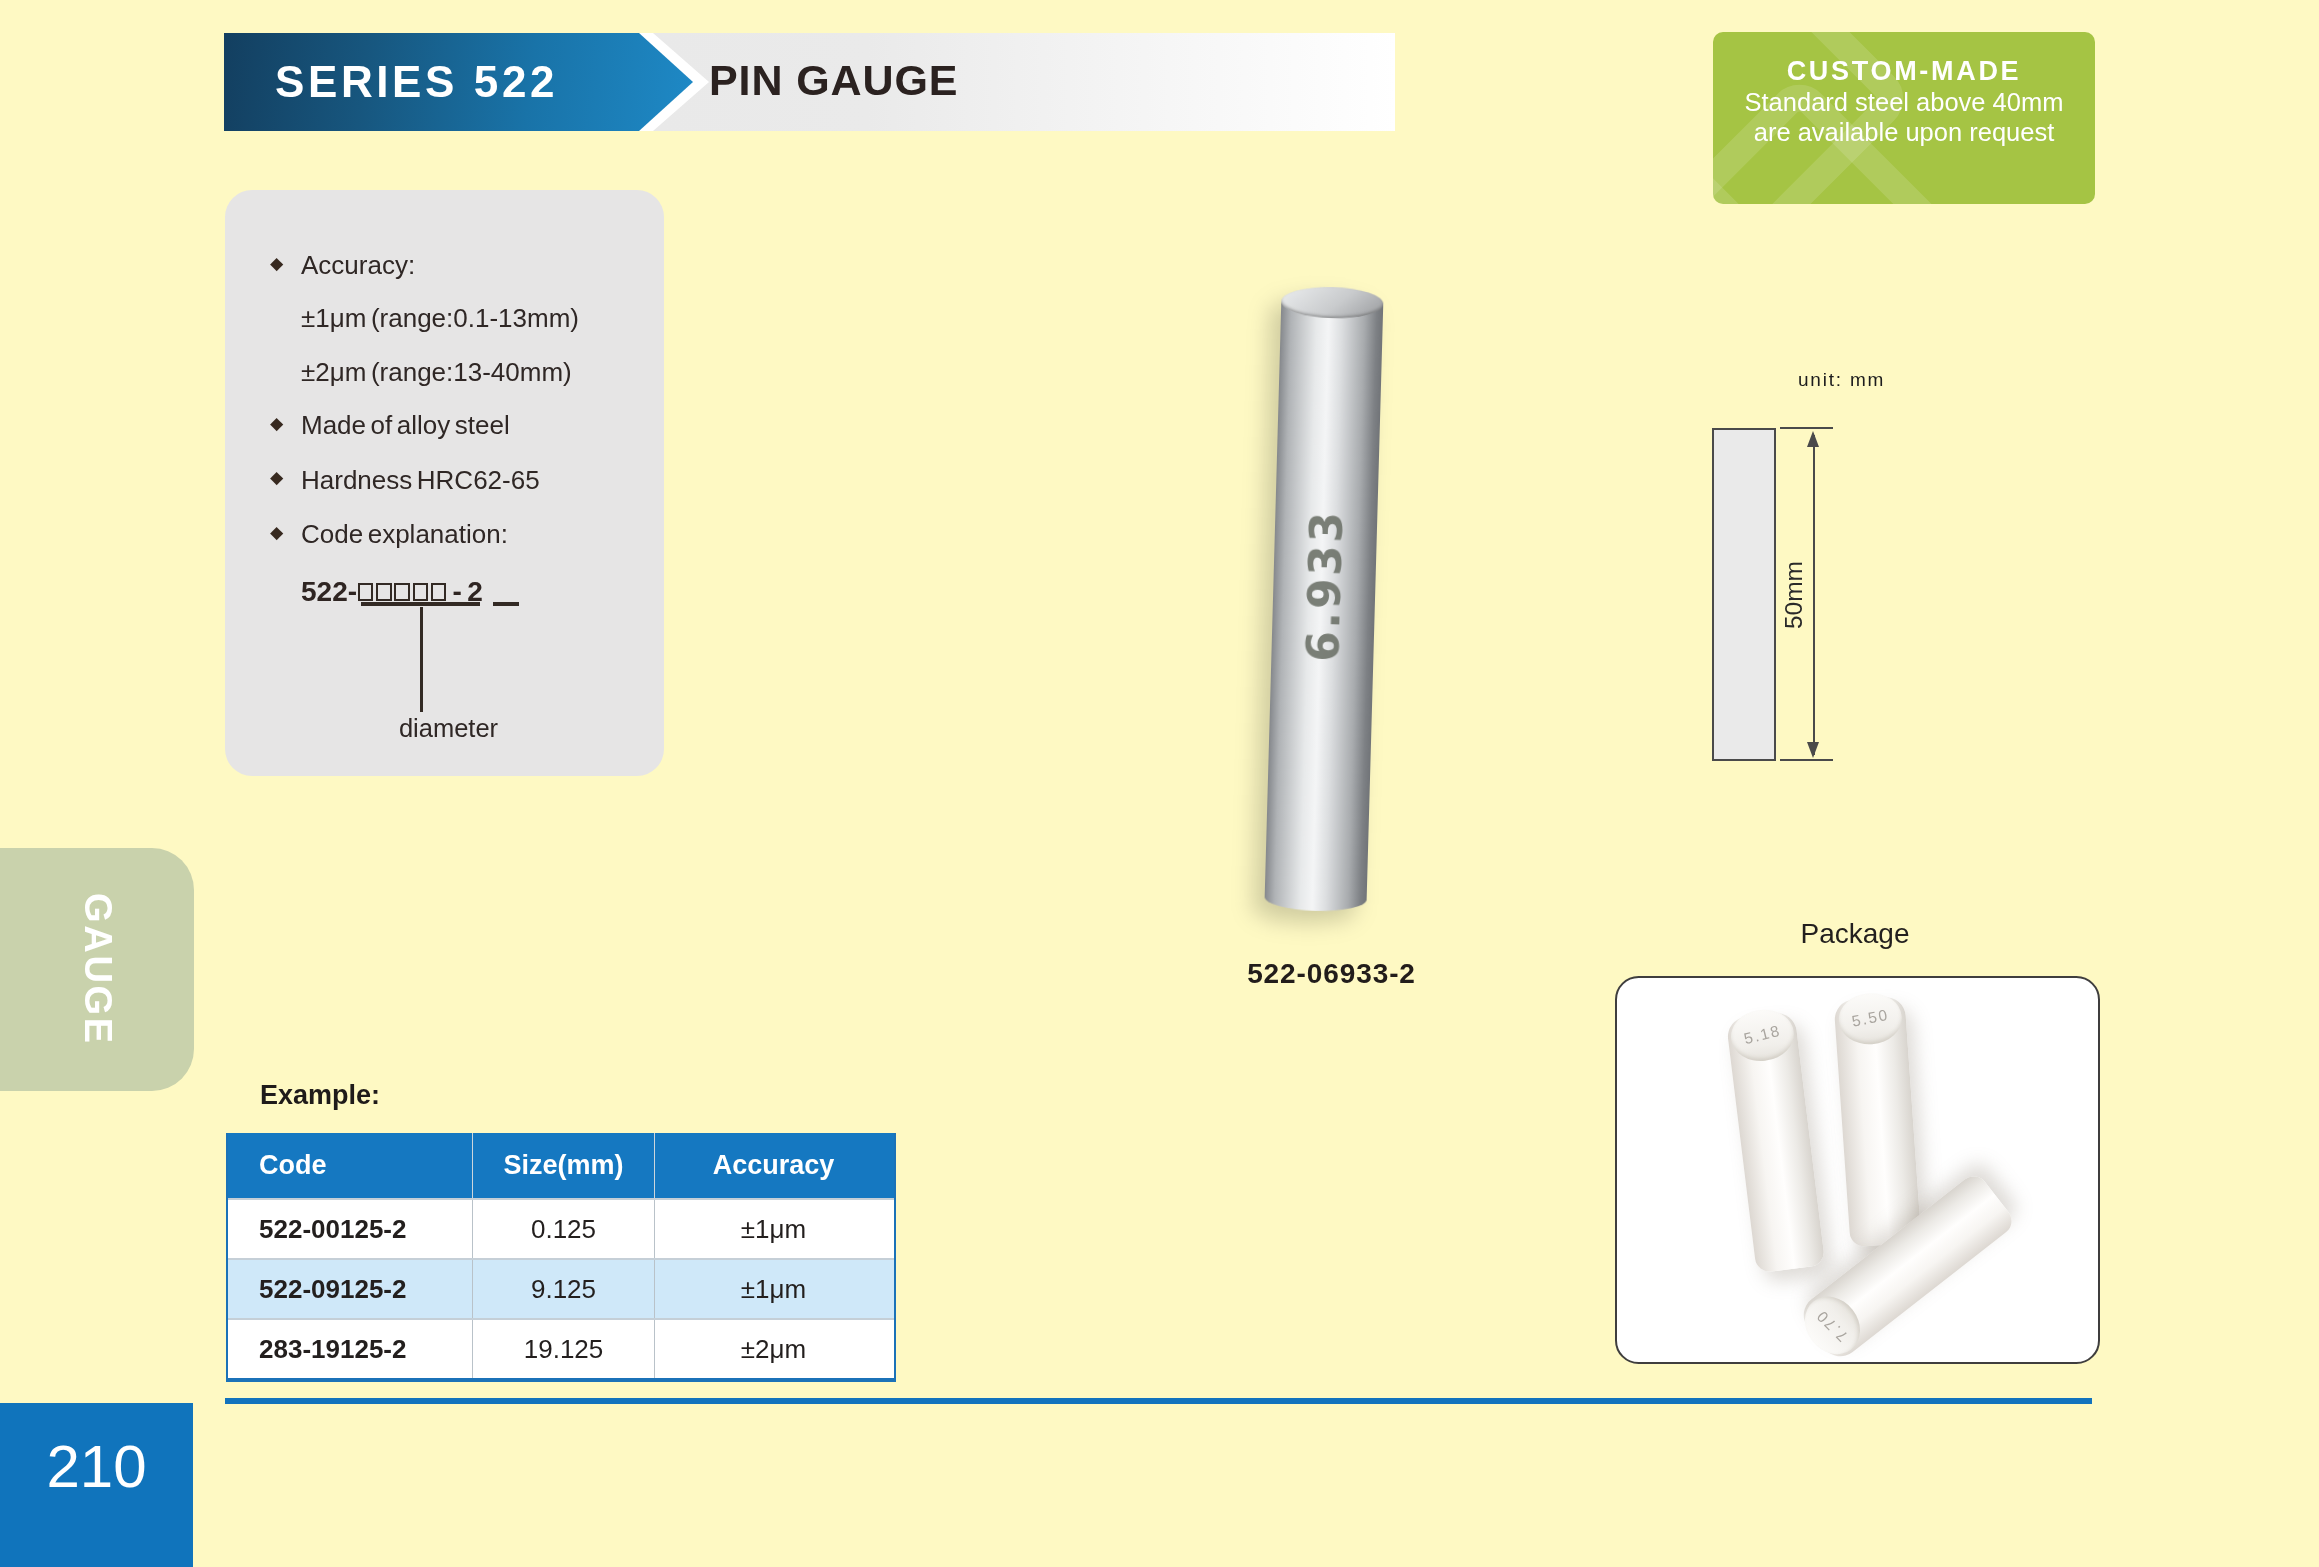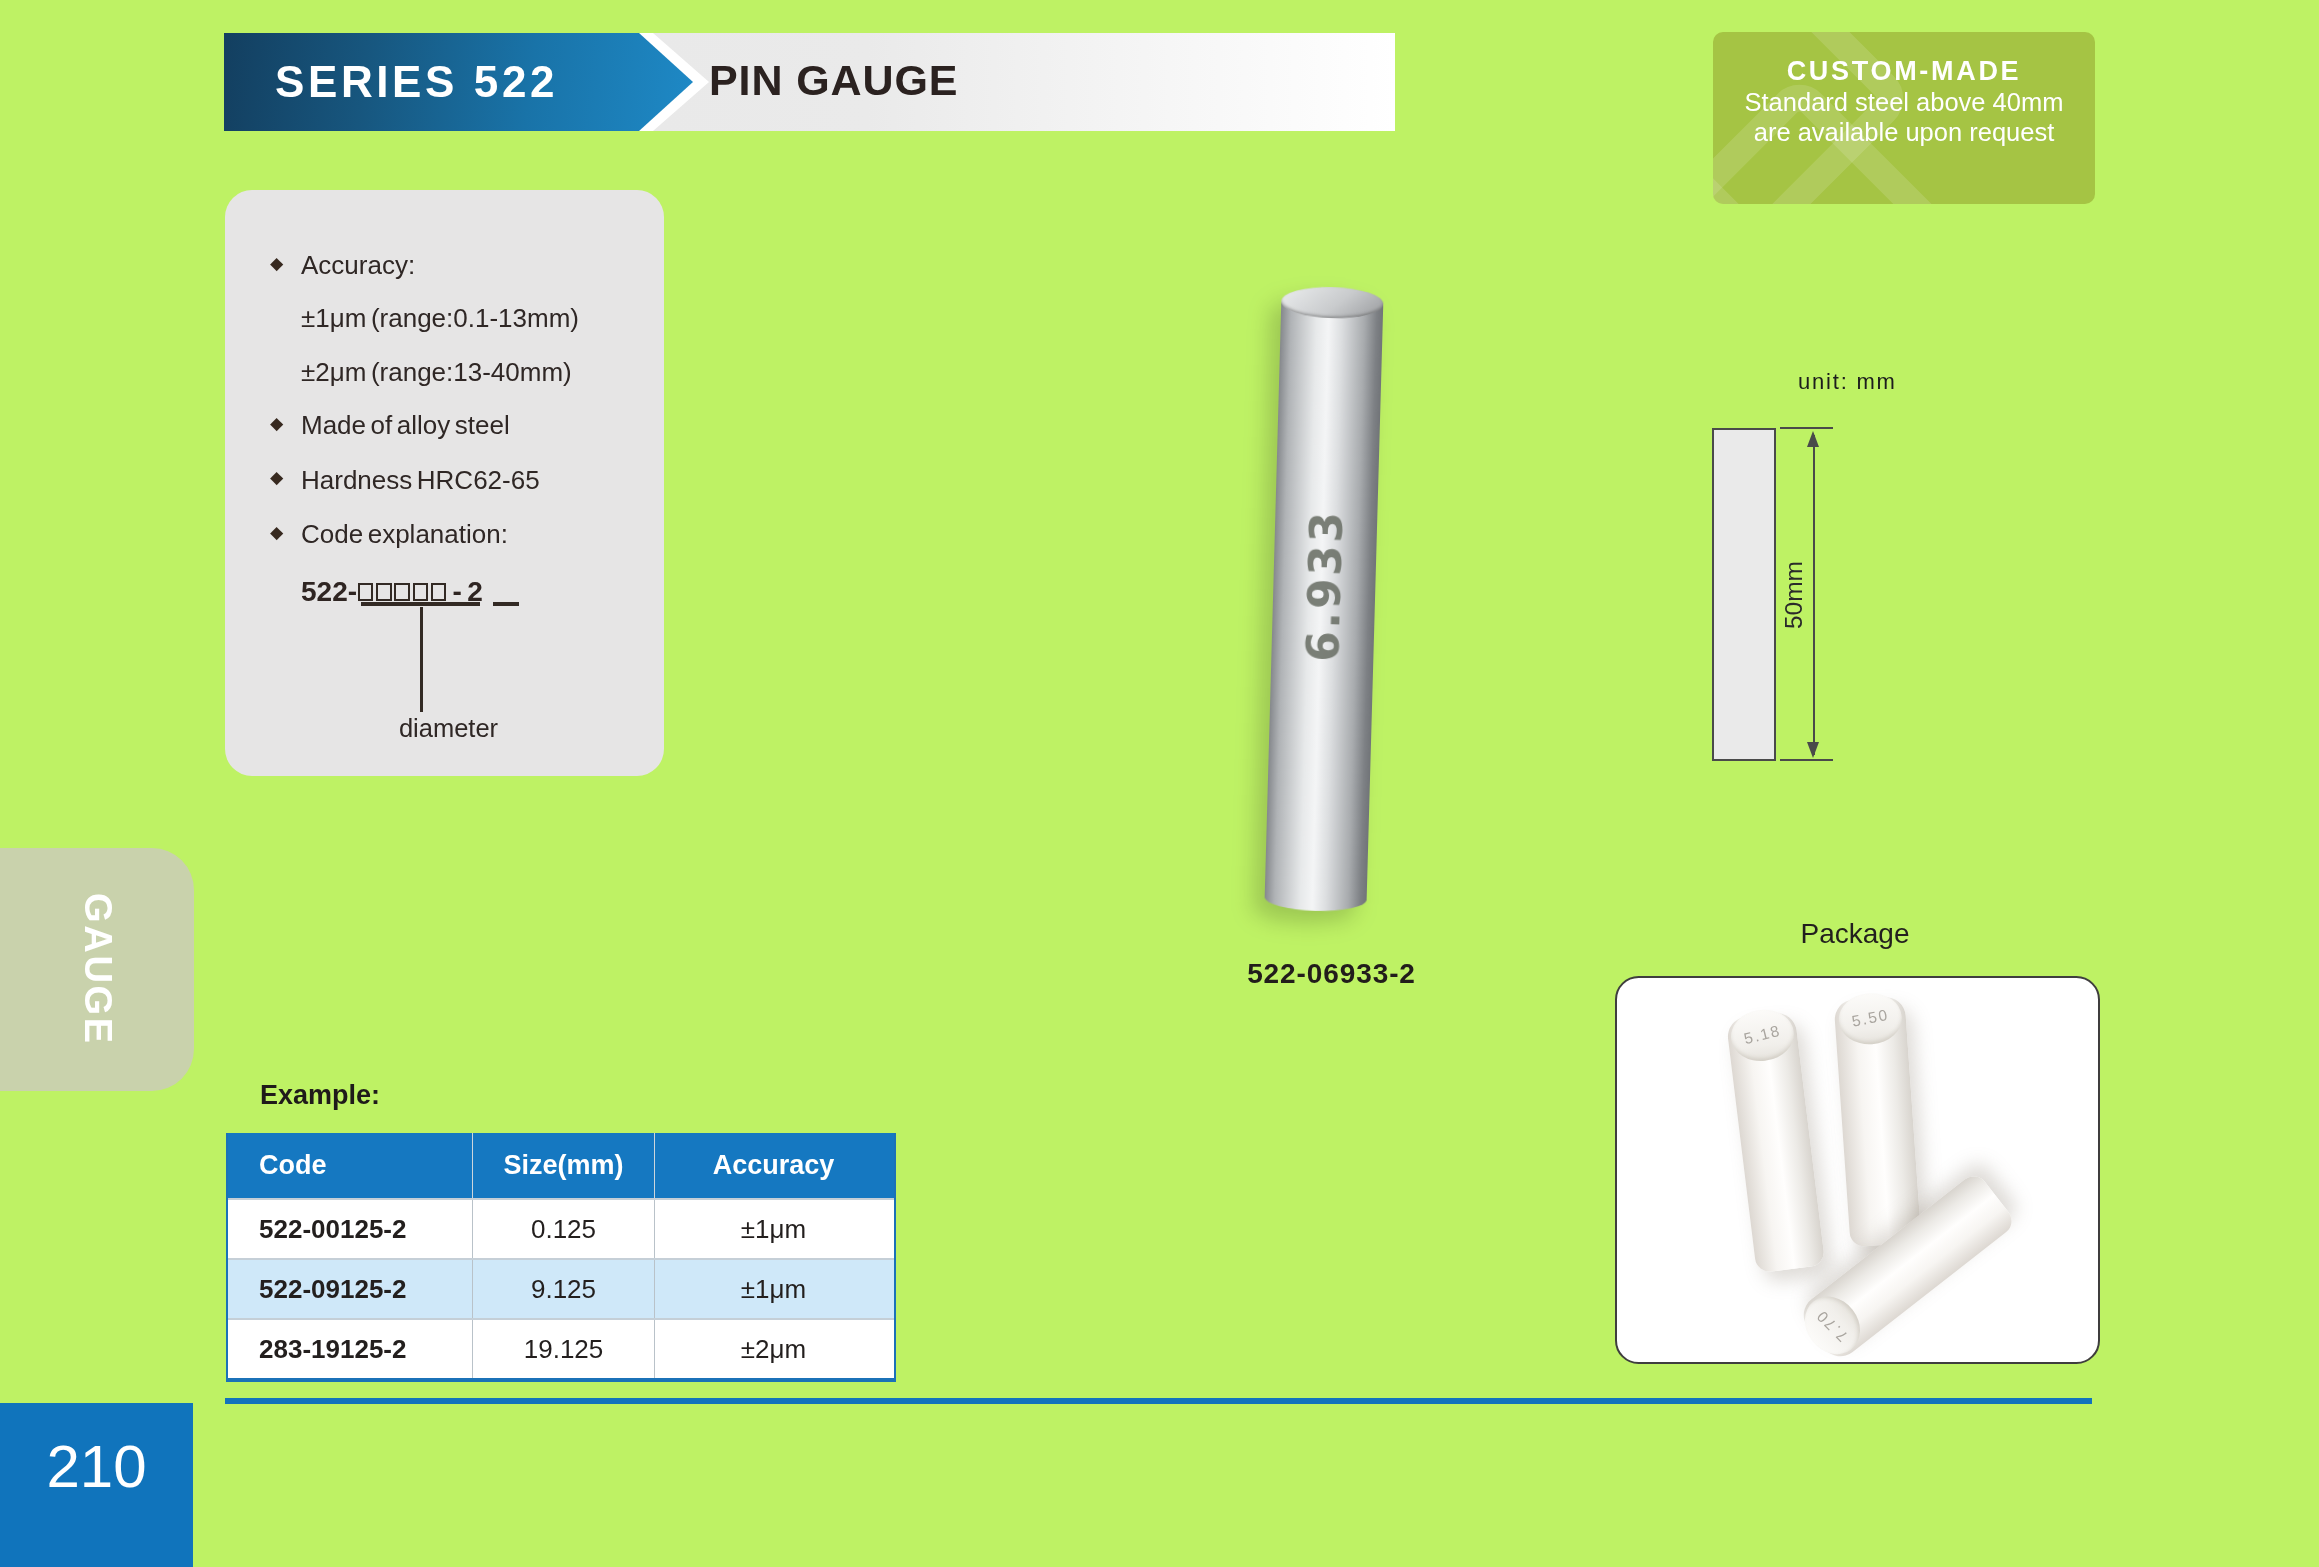--- a/index.html
+++ b/index.html
@@ -1,18 +1,18 @@
 <!DOCTYPE html>
 <html style="font-size:14.5px"><head>
 <meta charset="utf-8">
 <style>
   * { margin:0; padding:0; box-sizing:border-box; }
   html,body { background:#ffffff; }
   .page {
-    position:relative; width:2319px; height:1567px; background:#bef264;
+    position:relative; width:2319px; height:1567px; background:#fef9c3;
     font-family:"Liberation Sans", sans-serif; overflow:hidden; color:#2f2725;
   }
   .abs { position:absolute; }
 
   
   .band { left:224px; top:33px; width:1171px; height:98px;
     background:linear-gradient(to right,#e7e7e7 0%,#eaeaea 55%,#f8f8f8 85%,#ffffff 100%); }
   .arrow-white { left:224px; top:33px; width:485px; height:98px; background:#ffffff;
     clip-path:polygon(0 0,429px 0,100% 50%,429px 100%,0 100%); }
   .arrow-blue { left:224px; top:33px; width:469px; height:98px;
@@ -57,21 +57,21 @@
   .cyl-body { position:absolute; left:0; top:15.5px; width:102px; height:608px;
     background:linear-gradient(to right,#85888c 0%,#b0b3b6 10%,#e7e9ea 35%,#f4f5f6 47%,#dcdee0 60%,#a8abae 82%,#7d8084 94%,#717478 100%);
     border-radius:0 0 50% 50% / 0 0 12.7px 12.7px; }
   .engraving { position:absolute; left:-58px; top:273px; width:218px; text-align:center;
     transform:rotate(-90deg); font-size:44px; font-weight:600; letter-spacing:2.7px;
     color:#6e736a; opacity:.9; z-index:3; font-family:"DejaVu Sans", sans-serif; }
   .photo-caption { left:1209px; top:958px; width:245px; text-align:center;
     font-size:28px; font-weight:bold; color:#221d1b; letter-spacing:0.9px; }
 
   
-  .unit-label { left:1798px; top:369px; font-size:22px; color:#1d1d1d; letter-spacing:1.8px; }
+  .unit-label { left:1798px; top:369px; font-size:19px; color:#1d1d1d; letter-spacing:1.8px; }
   .dim-rect { left:1712px; top:428px; width:64px; height:333px; background:#eaeaea; border:2.7px solid #4a4a4a; }
   .ext-line { height:1.8px; background:#4a4a4a; }
   .ext-top { left:1780px; top:427px; width:53px; }
   .ext-bottom { left:1780px; top:759px; width:53px; }
   .dim-line { left:1813px; top:435px; width:1.8px; height:320px; background:#4a4a4a; }
   .arr { width:0; height:0; border-left:6.4px solid transparent; border-right:6.4px solid transparent; }
   .arr-up { left:1807px; top:431px; border-bottom:16.4px solid #4a4a4a; }
   .arr-down { left:1807px; top:742px; border-top:16.4px solid #4a4a4a; }
   .dim-label { left:1739px; top:581px; width:109px; text-align:center; transform:rotate(-90deg);
     font-size:24.5px; color:#2a2a2a; }

